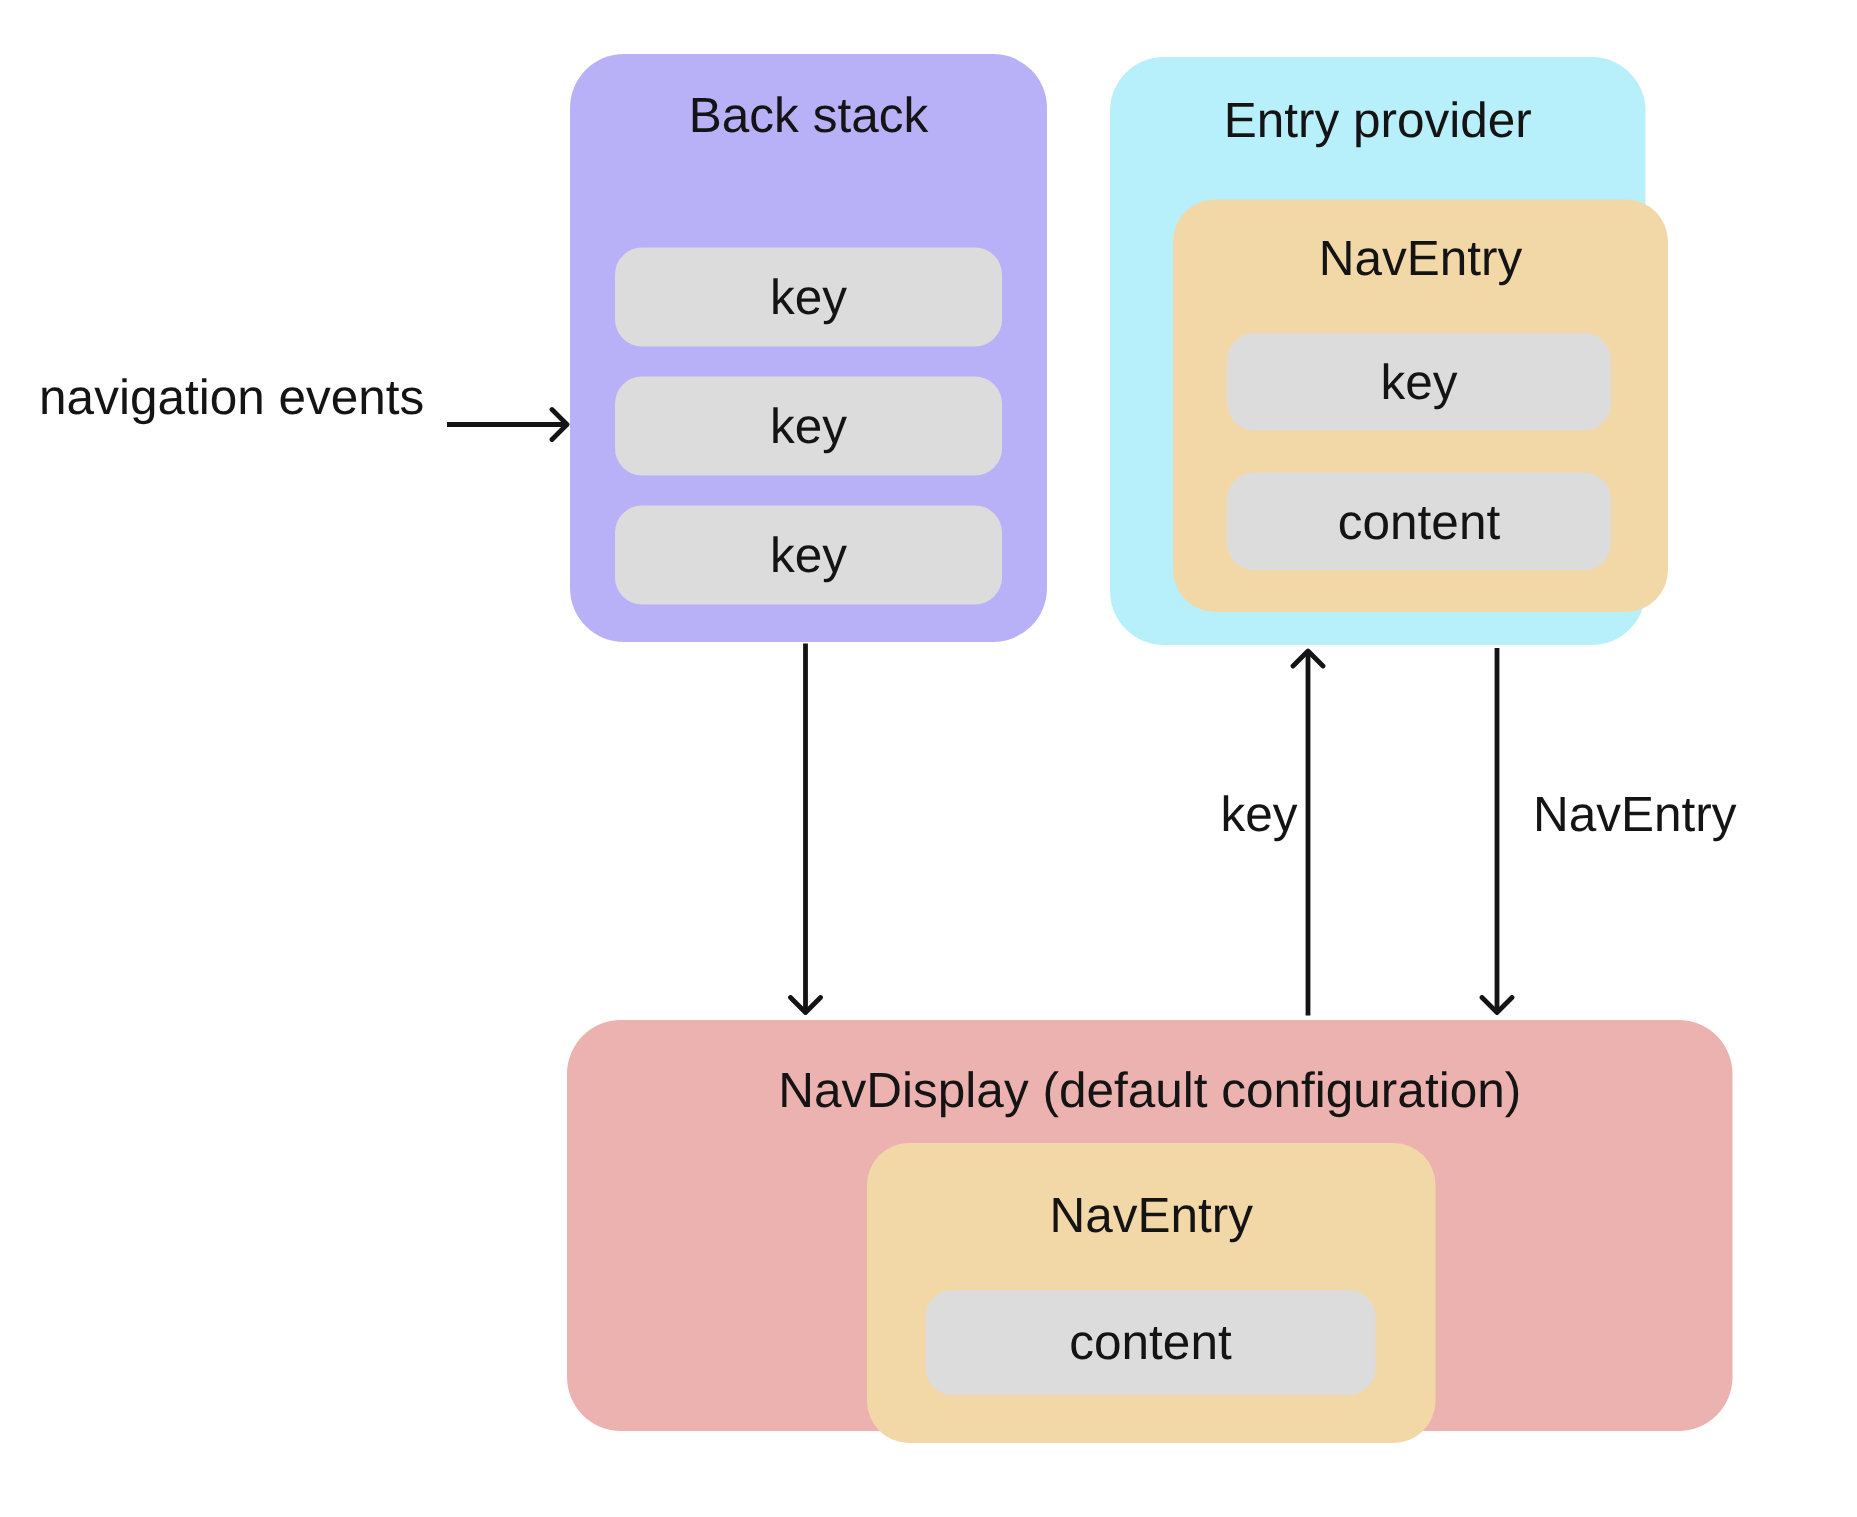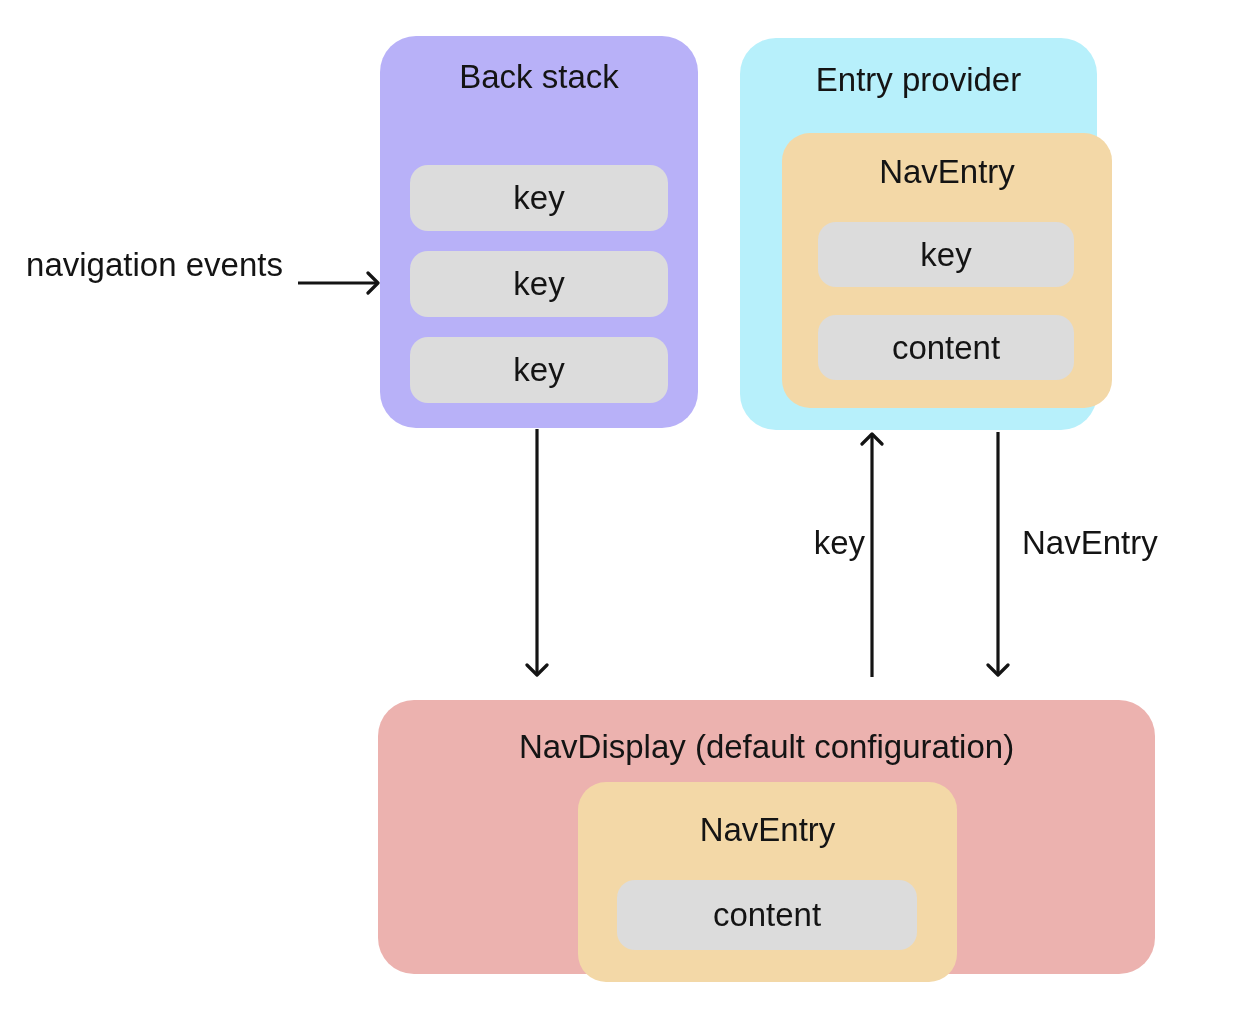--- a/index.html
+++ b/index.html
@@ -75,21 +75,20 @@
   }
   #ep-content-pill {
     position: absolute;
     left: 36px; right: 38px; top: 182px;
     height: 65px;
   }
   #nav-display {
     left: 378px; top: 680px;
     width: 777px; height: 274px;
     background: var(--pink, #ecb2af);
-    margin-top: 20px;
   }
   #nav-display .box-title { top: 28px; }
   #nd-nav-entry {
     left: 200px; top: 82px;
     width: 379px; height: 200px;
   }
   #nd-nav-entry .box-title { top: 29px; }
   #nd-content-pill {
     position: absolute;
     left: 39px; top: 98px;

